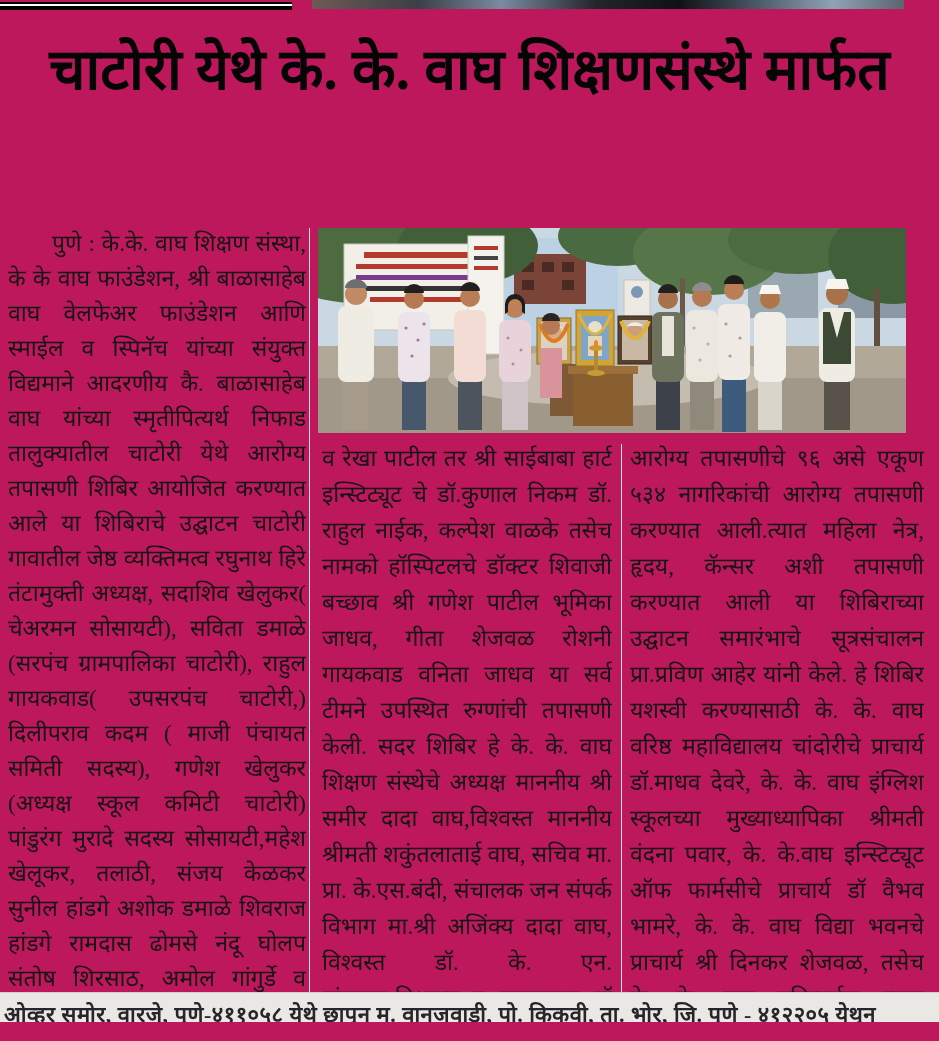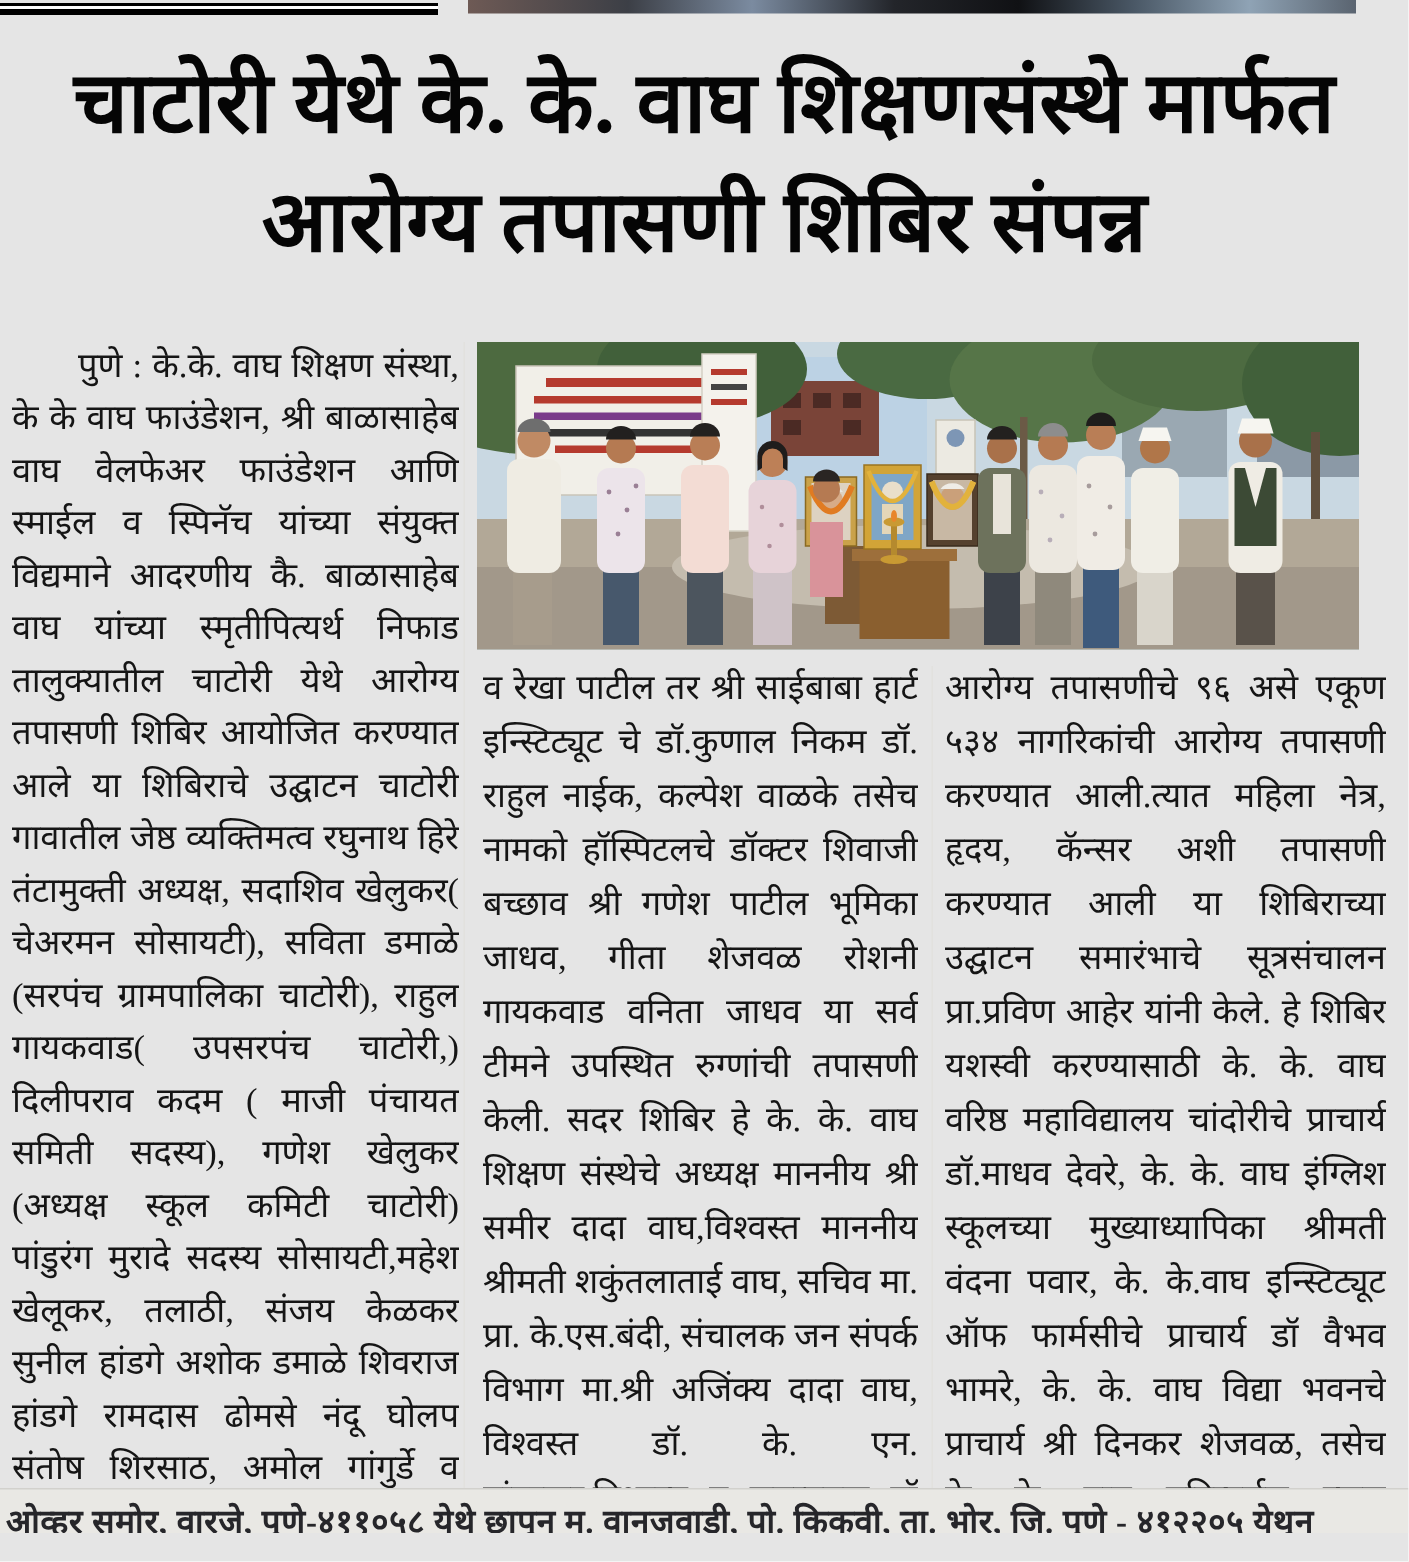--- a/index.html
+++ b/index.html
@@ -1,18 +1,18 @@
 <!DOCTYPE html>
 <html><head>
 <meta charset="utf-8">
 <style>
   html,body{margin:0;padding:0;background:#ffffff;}
   #page{
     position:relative;width:939px;height:1041px;overflow:hidden;
-    background:#e5e5e5;font-family:"Liberation Serif","DejaVu Serif",serif;color:#111;
+    background:#be185d;font-family:"Liberation Serif","DejaVu Serif",serif;color:#111;
   }
   
   #top-rule{position:absolute;left:0;top:2px;width:292px;height:2px;background:#000;
             border-bottom:2px solid #fff;box-shadow:0 4px 0 #000;}
   #top-photo-strip{position:absolute;left:312px;top:0;width:592px;height:9px;
     background:linear-gradient(90deg,#6e5a55 0%,#3c3f46 18%,#7b8ba0 32%,#23252a 48%,#101114 62%,#4a5866 75%,#8fa3b5 88%,#5a6470 100%);}
   
   #headline{position:absolute;left:0;top:30px;width:939px;text-align:center;
     font-weight:bold;color:#050505;}
   #headline .h-line1{font-size:57px;line-height:80px;letter-spacing:0px;}
@@ -38,21 +38,20 @@
 </head>
 <body>
 
 <div id="page">
 
   <div id="top-rule"></div>
   <div id="top-photo-strip"></div>
 
   <div id="headline">
     <div class="h-line1">चाटोरी येथे के. के. वाघ शिक्षणसंस्थे मार्फत</div>
-    <div class="h-line2">आरोग्य तपासणी शिबिर संपन्न</div>
   </div>
 
   <div class="vrule" id="vrule1"></div>
   <div class="vrule" id="vrule2"></div>
 
   <div class="col" id="col1">
     <span class="p1">पुणे : के.के. वाघ शिक्षण संस्था, के के वाघ फाउंडेशन, श्री बाळासाहेब वाघ वेलफेअर फाउंडेशन आणि स्माईल व स्पिनॅच यांच्या संयुक्त विद्यमाने आदरणीय कै. बाळासाहेब वाघ यांच्या स्मृतीपित्यर्थ निफाड तालुक्यातील चाटोरी येथे आरोग्य तपासणी शिबिर आयोजित करण्यात आले या शिबिराचे उद्घाटन चाटोरी गावातील जेष्ठ व्यक्तिमत्व रघुनाथ हिरे तंटामुक्ती अध्यक्ष, सदाशिव खेलुकर( चेअरमन सोसायटी), सविता डमाळे (सरपंच ग्रामपालिका चाटोरी), राहुल गायकवाड( उपसरपंच चाटोरी,) दिलीपराव कदम ( माजी पंचायत समिती सदस्य), गणेश खेलुकर (अध्यक्ष स्कूल कमिटी चाटोरी) पांडुरंग मुरादे सदस्य सोसायटी,महेश खेलूकर, तलाठी, संजय केळकर सुनील हांडगे अशोक डमाळे शिवराज हांडगे रामदास ढोमसे नंदू घोलप संतोष शिरसाठ, अमोल गांगुर्डे व संतूपाटील हिरे आदी उपस्थित होते. तसेच के. के.</span>
 
   </div>
 

